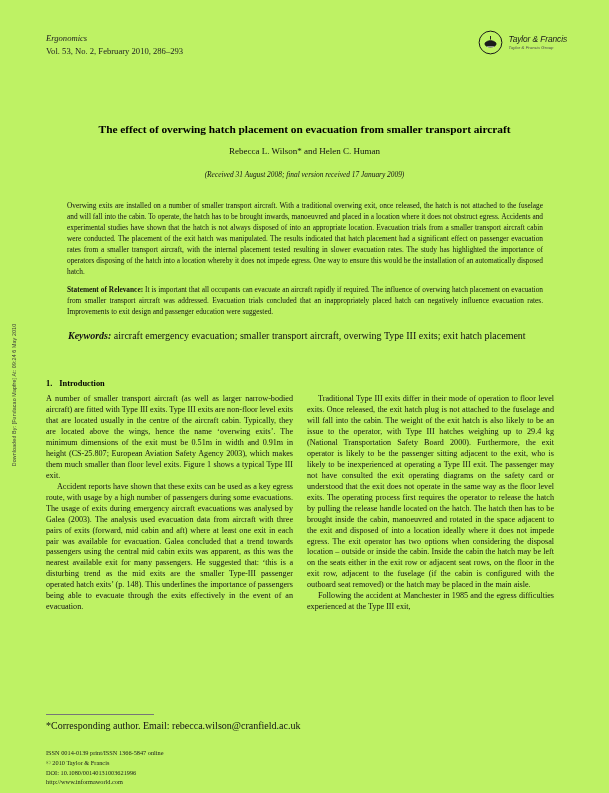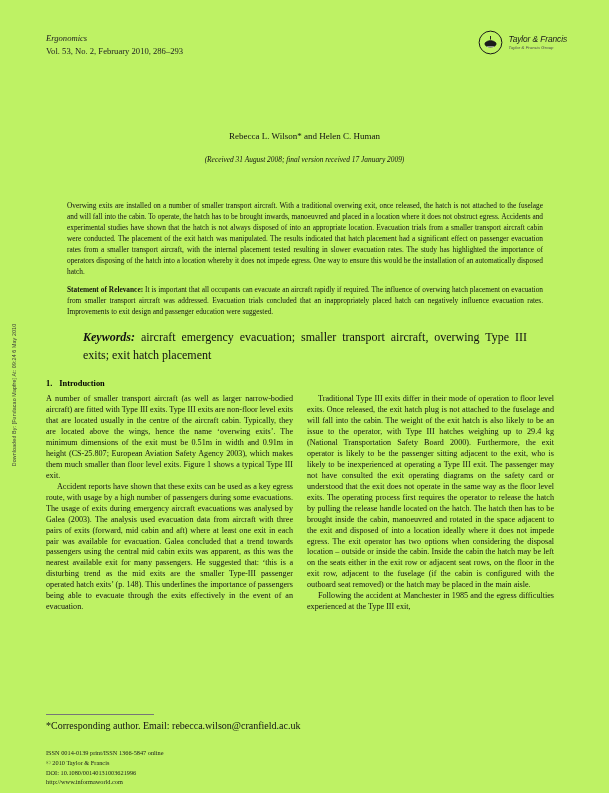--- a/index.html
+++ b/index.html
@@ -144,25 +144,25 @@
     color: #111;
     margin: 0;
   }
   .abstract-para + .abstract-para {
     margin-top: 7px;
   }
   .sor-label {
     font-weight: bold;
   }
   .keywords {
-    font-size: 12px;
+    font-size: 10px;
     line-height: 1.5;
     text-align: justify;
     color: #111;
-    margin: 16px;
+    margin: 1px;
     margin-top: 11px;
   }
   .kw-label {
     font-weight: bold;
     font-style: italic;
   }
 
   
   .columns {
     position: absolute;
@@ -248,20 +248,21 @@
       <path d="M20 9.6 L20 15.4" stroke="#1a1a1a" stroke-width="1.5"></path>
       <path d="M14.6 26.8 L25.4 26.8" stroke="#ffffff" stroke-width="1.1"></path>
     </svg>
     <div class="logo-text">
       <div class="logo-title">Taylor &amp; Francis</div>
       <div class="logo-sub">Taylor &amp; Francis Group</div>
     </div>
   </div>
 
   <div class="title-block">
+    <div class="paper-title">The effect of overwing hatch placement on evacuation from smaller transport aircraft</div>
     <div class="authors">Rebecca L. Wilson* and Helen C. Human</div>
     <div class="received">(Received 31 August 2008; final version received 17 January 2009)</div>
   </div>
 
   <div class="abstract-block">
     <p class="abstract-para">Overwing exits are installed on a number of smaller transport aircraft. With a traditional overwing exit, once released, the hatch is not attached to the fuselage and will fall into the cabin. To operate, the hatch has to be brought inwards, manoeuvred and placed in a location where it does not obstruct egress. Accidents and experimental studies have shown that the hatch is not always disposed of into an appropriate location. Evacuation trials from a smaller transport aircraft cabin were conducted. The placement of the exit hatch was manipulated. The results indicated that hatch placement had a significant effect on passenger evacuation rates from a smaller transport aircraft, with the internal placement tested resulting in slower evacuation rates. The study has highlighted the importance of operators disposing of the hatch into a location whereby it does not impede egress. One way to ensure this would be the installation of an automatically disposed hatch.</p>
     <p class="abstract-para"><span class="sor-label">Statement of Relevance:</span><span> It is important that all occupants can evacuate an aircraft rapidly if required. The influence of overwing hatch placement on evacuation from smaller transport aircraft was addressed. Evacuation trials concluded that an inappropriately placed hatch can negatively influence evacuation rates. Improvements to exit design and passenger education were suggested.</span></p>
     <p class="keywords"><span class="kw-label">Keywords:</span><span> aircraft emergency evacuation; smaller transport aircraft, overwing Type III exits; exit hatch placement</span></p>
   </div>
 

